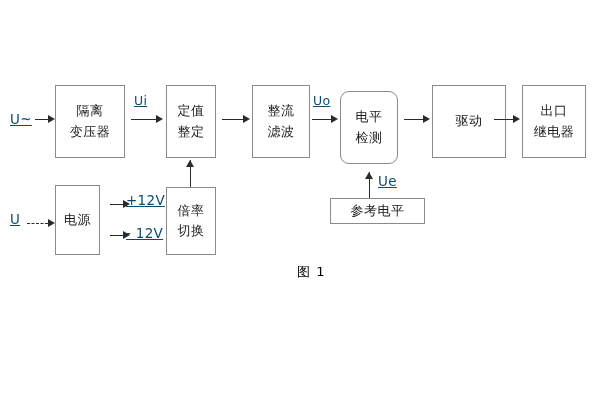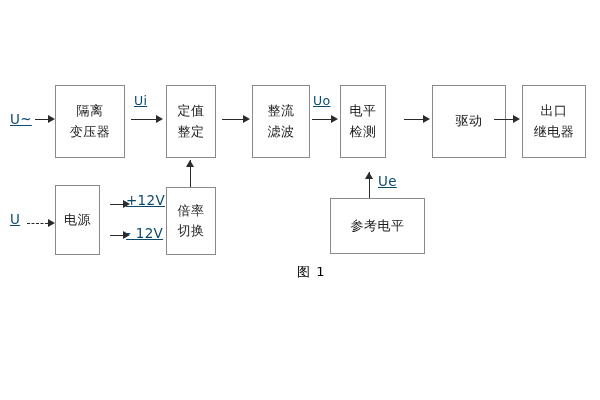--- a/index.html
+++ b/index.html
@@ -124,21 +124,21 @@
     <span class="ln">整流</span>
     <span class="ln">滤波</span>
   </div>
 
   <div class="lbl" style="left:313px;top:93px;">Uo</div>
   <div class="arrow-h" style="left:312px;top:115px;width:26px;">
     <span class="shaft" style="width:19px;"></span>
       <span class="head"></span>
   </div>
 
-  <div class="block" style="left:340px;top:85px;width:46px;height:73px;">
+  <div class="block" style="left:340px;top:91px;width:58px;height:73px;border-radius:9px;">
     <span class="ln">电平</span>
     <span class="ln">检测</span>
   </div>
 
   <div class="arrow-h" style="left:404px;top:115px;width:26px;">
     <span class="shaft" style="width:19px;"></span>
       <span class="head"></span>
   </div>
 
   <div class="block" style="left:432px;top:85px;width:74px;height:73px;">
@@ -179,19 +179,19 @@
     <span class="ln">倍率</span>
     <span class="ln">切换</span>
   </div>
 
   <div class="arrow-v" style="left:365px;top:172px;height:26px;">
     <span class="shaft"></span>
       <span class="head"></span>
   </div>
   <div class="lbl big" style="left:378px;top:173px;">Ue</div>
 
-  <div class="block" style="left:330px;top:198px;width:95px;height:56px;">
+  <div class="block" style="left:330px;top:198px;width:95px;height:26px;">
     <span class="ln">参考电平</span>
   </div>
 
   <div id="caption" style="left:297px;top:263px;">图 1</div>
 
 </div>
 
 </body></html>

